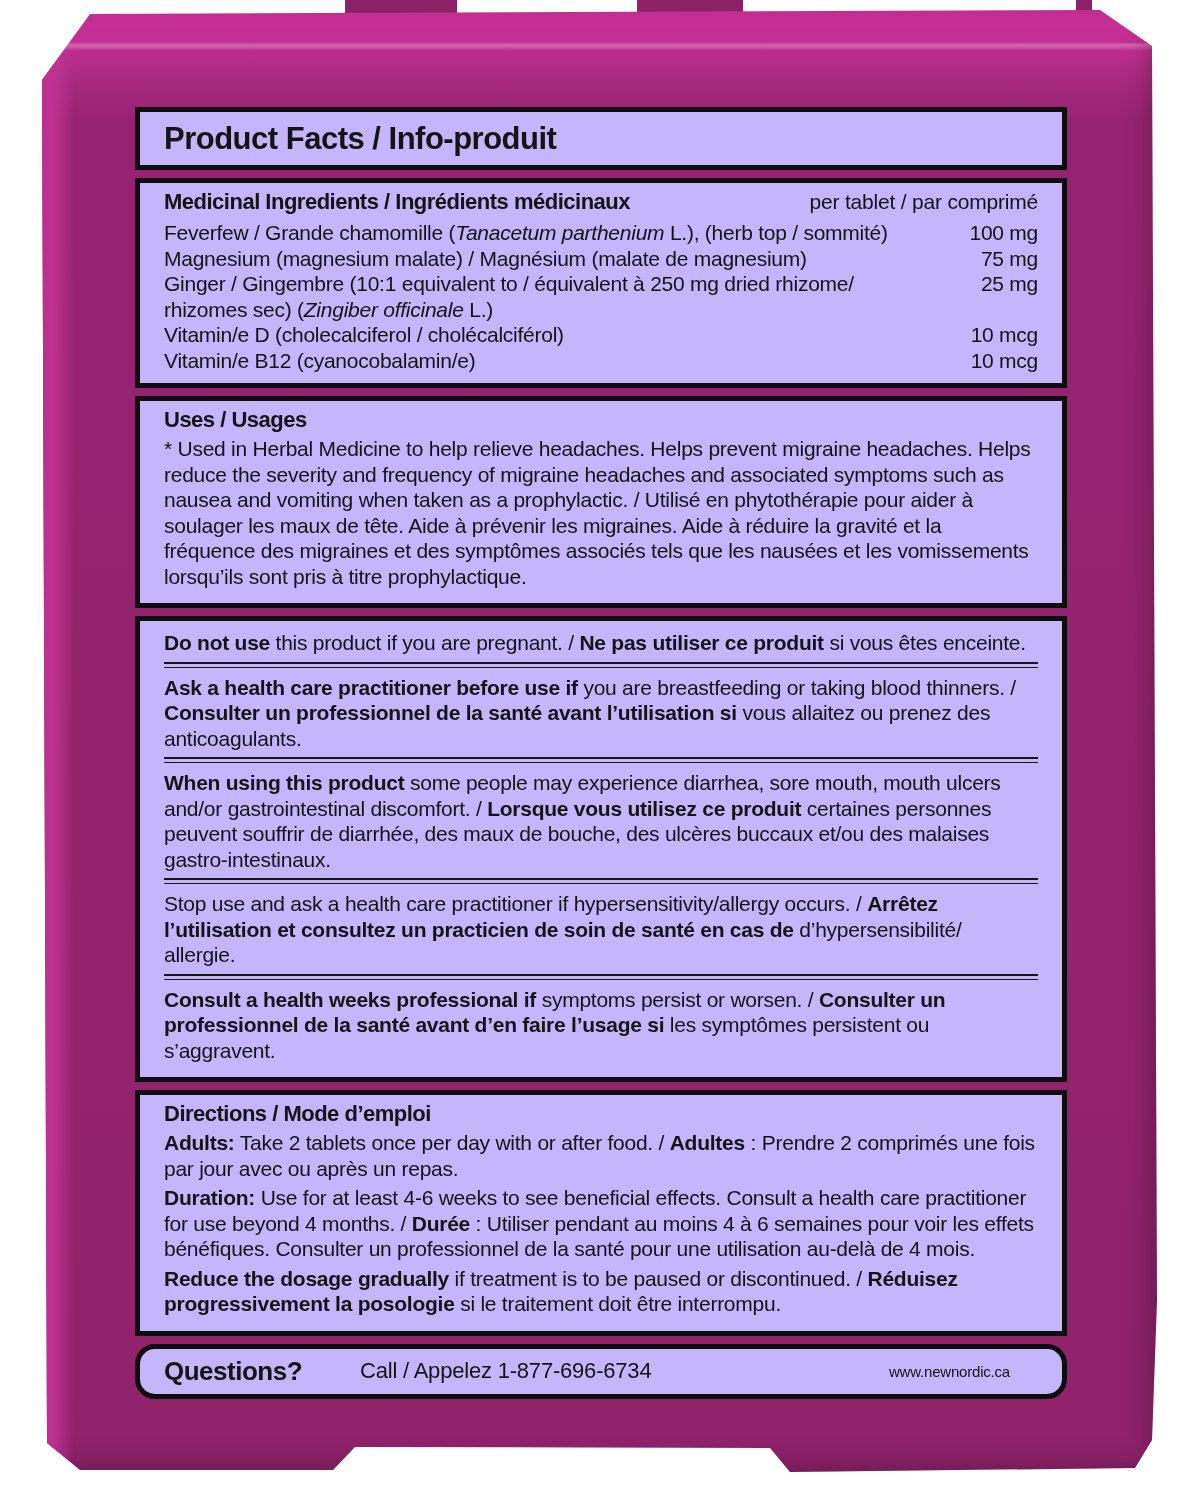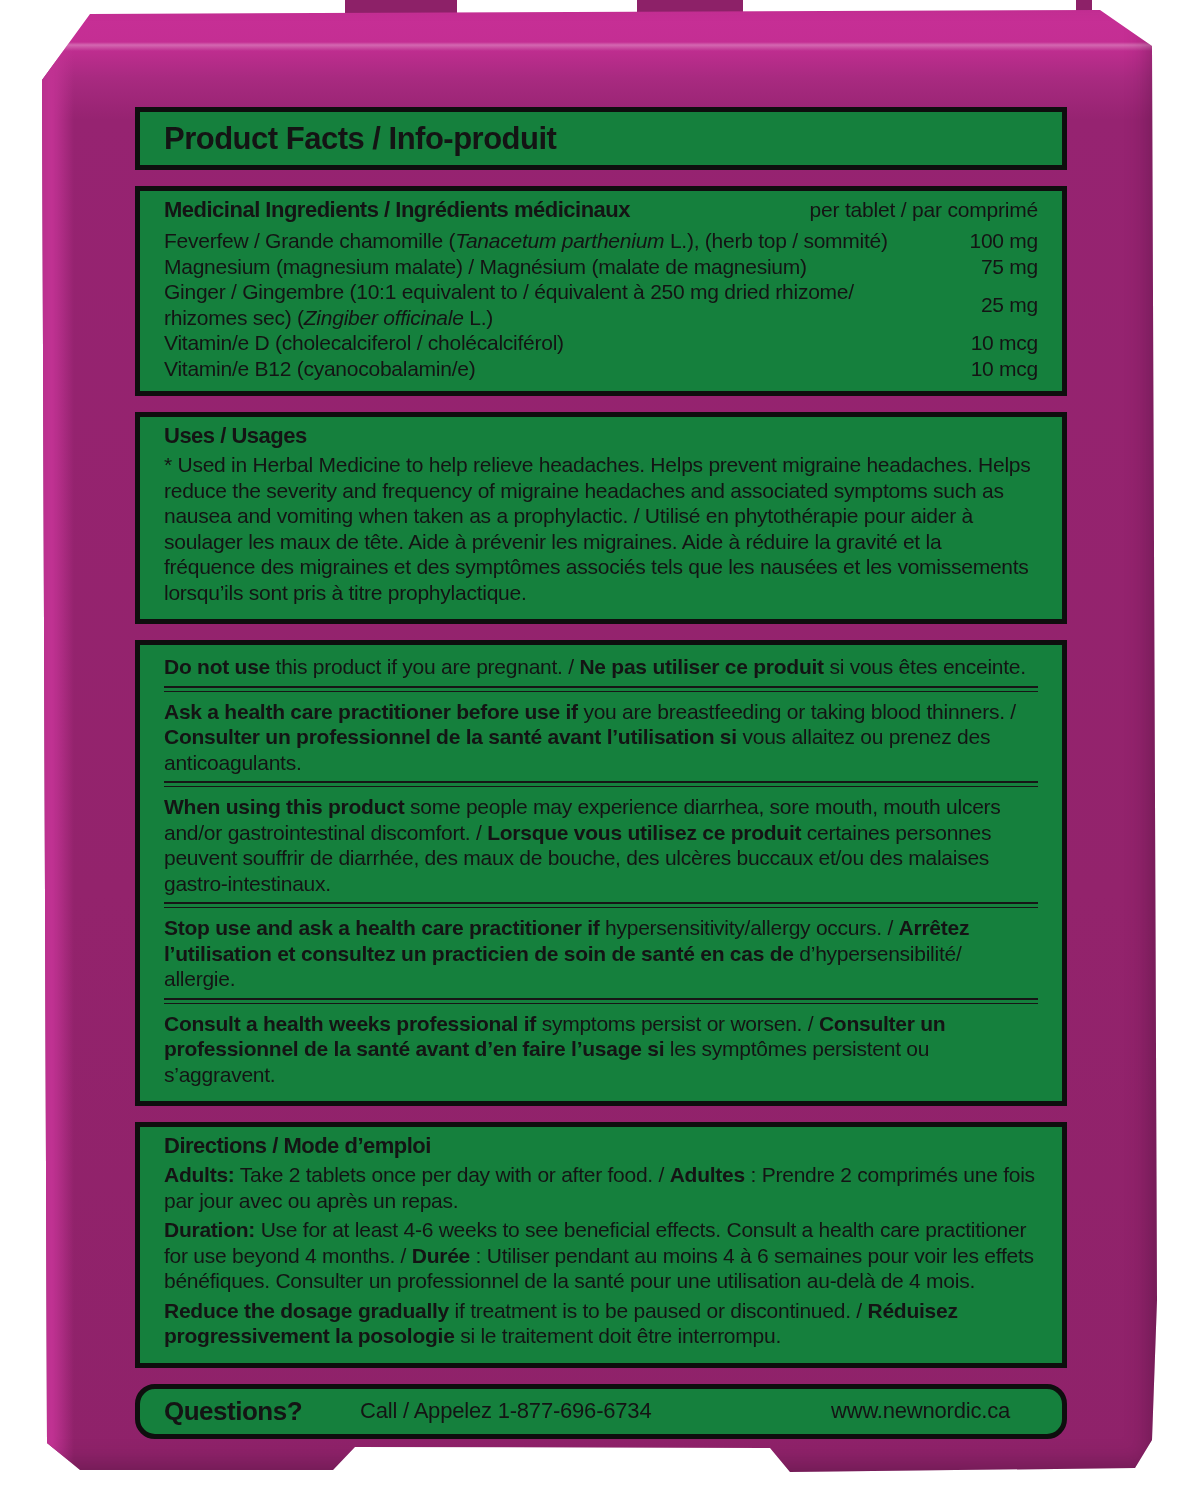--- a/index.html
+++ b/index.html
@@ -18,39 +18,39 @@
       750px 1464px,730px 1440px,315px 1439px,293px 1462px,40px 1462px,7px 1435px,2px 72px);
     box-shadow: inset -9px -12px 22px rgba(55,15,45,0.38);
   }
   .top-tab{position:absolute;background:#8d2168;}
   .tab1{left:345px;top:0;width:112px;height:16px;}
   .tab2{left:637px;top:0;width:106px;height:14px;}
   .tab3{left:1076px;top:0;width:16px;height:14px;}
   
   .label{position:absolute;left:135px;top:107px;width:932px;}
   .panel{
-    background:#15803d;border:5px solid #0e0e0e;margin-bottom:16px;
+    background:#c4b5fd;border:5px solid #0e0e0e;margin-bottom:8px;
     padding:6px 24px 10px 24px;box-sizing:border-box;
   }
   .panel.title-panel{padding:9px 24px 8px 24px;}
   h1.pf-title{margin:0;font-size:31px;font-weight:bold;letter-spacing:-0.5px;}
   .sec-heading{margin:0 0 3px 0;font-size:22px;font-weight:bold;letter-spacing:-0.5px;}
   .ing-head-row{display:flex;justify-content:space-between;align-items:baseline;margin-bottom:2px;}
   .per-tablet{font-size:21px;font-weight:normal;letter-spacing:-0.2px;white-space:nowrap;}
   .body-text, .ing-row{font-size:21px;line-height:25.5px;letter-spacing:-0.25px;}
-  .ing-row{display:flex;align-items:center;}
+  .ing-row{display:flex;align-items:flex-start;}
   .ing-row .txt{flex:1;padding-right:10px;}
   .ing-row .txt.indent{padding-left:42px;}
   .ing-row .amt{white-space:nowrap;}
   p.body-text{margin:3px 0 4px 0;}
   .sep{height:3px;border-top:2px solid #161616;border-bottom:1px solid #161616;margin:6px 0 7px 0;}
   .q-panel{display:flex;align-items:center;padding:7px 24px;border-radius:20px;}
   .q-heading{font-size:26px;font-weight:bold;letter-spacing:-0.5px;}
   .q-phone{font-size:22px;margin-left:58px;letter-spacing:-0.2px;}
-  .q-site{font-size:22px;margin-left:auto;margin-right:28px;letter-spacing:-0.2px;}
+  .q-site{font-size:15px;margin-left:auto;margin-right:28px;letter-spacing:-0.2px;}
 </style>
 </head>
 <body>
 
 <div class="top-tab tab1"></div>
 <div class="top-tab tab2"></div>
 <div class="top-tab tab3"></div>
 
 <div class="box"></div>
 
@@ -106,21 +106,21 @@
   </div>
 
   <div class="panel">
     <div id="warn-paras">
         <p class="body-text"><span style="font-weight: bold;">Do not use</span><span> this product if you are pregnant. / </span><span style="font-weight: bold;">Ne pas utiliser ce produit</span><span> si vous êtes enceinte.</span></p>
         <div class="sep"></div>
         <p class="body-text"><span style="font-weight: bold;">Ask a health care practitioner before use if</span><span> you are breastfeeding or taking blood thinners. / </span><span style="font-weight: bold;">Consulter un professionnel de la santé avant l’utilisation si</span><span> vous allaitez ou prenez des anticoagulants.</span></p>
         <div class="sep"></div>
         <p class="body-text"><span style="font-weight: bold;">When using this product</span><span> some people may experience diarrhea, sore mouth, mouth ulcers and/or gastrointestinal discomfort. / </span><span style="font-weight: bold;">Lorsque vous utilisez ce produit</span><span> certaines personnes peuvent souffrir de diarrhée, des maux de bouche, des ulcères buccaux et/ou des malaises gastro-intestinaux.</span></p>
         <div class="sep"></div>
-        <p class="body-text"><span style="font-weight: bold;">Stop use and ask a health care practitioner if</span><span> hypersensitivity/allergy occurs. / </span><span style="font-weight: bold;">Arrêtez l’utilisation et consultez un practicien de soin de santé en cas de</span><span> d’hypersensibilité/ allergie.</span></p>
+        <p class="body-text"><span style="font-weight: normal;">Stop use and ask a health care practitioner if</span><span> hypersensitivity/allergy occurs. / </span><span style="font-weight: bold;">Arrêtez l’utilisation et consultez un practicien de soin de santé en cas de</span><span> d’hypersensibilité/ allergie.</span></p>
         <div class="sep"></div>
         <p class="body-text"><span style="font-weight: bold;">Consult a health weeks professional if</span><span> symptoms persist or worsen. / </span><span style="font-weight: bold;">Consulter un professionnel de la santé avant d’en faire l’usage si</span><span> les symptômes persistent ou s’aggravent.</span></p>
       </div>
   </div>
 
   <div class="panel">
     <div class="sec-heading">Directions / Mode d’emploi</div>
     <div id="dir-paras">
         <p class="body-text"><span style="font-weight: bold;">Adults:</span><span> Take 2 tablets once per day with or after food. / </span><span style="font-weight: bold;">Adultes</span><span> : Prendre 2 comprimés une fois par jour avec ou après un repas.</span></p>
         <p class="body-text"><span style="font-weight: bold;">Duration:</span><span> Use for at least 4-6 weeks to see beneficial effects. Consult a health care practitioner for use beyond 4 months. / </span><span style="font-weight: bold;">Durée</span><span> : Utiliser pendant au moins 4 à 6 semaines pour voir les effets bénéfiques. Consulter un professionnel de la santé pour une utilisation au-delà de 4 mois.</span></p>

